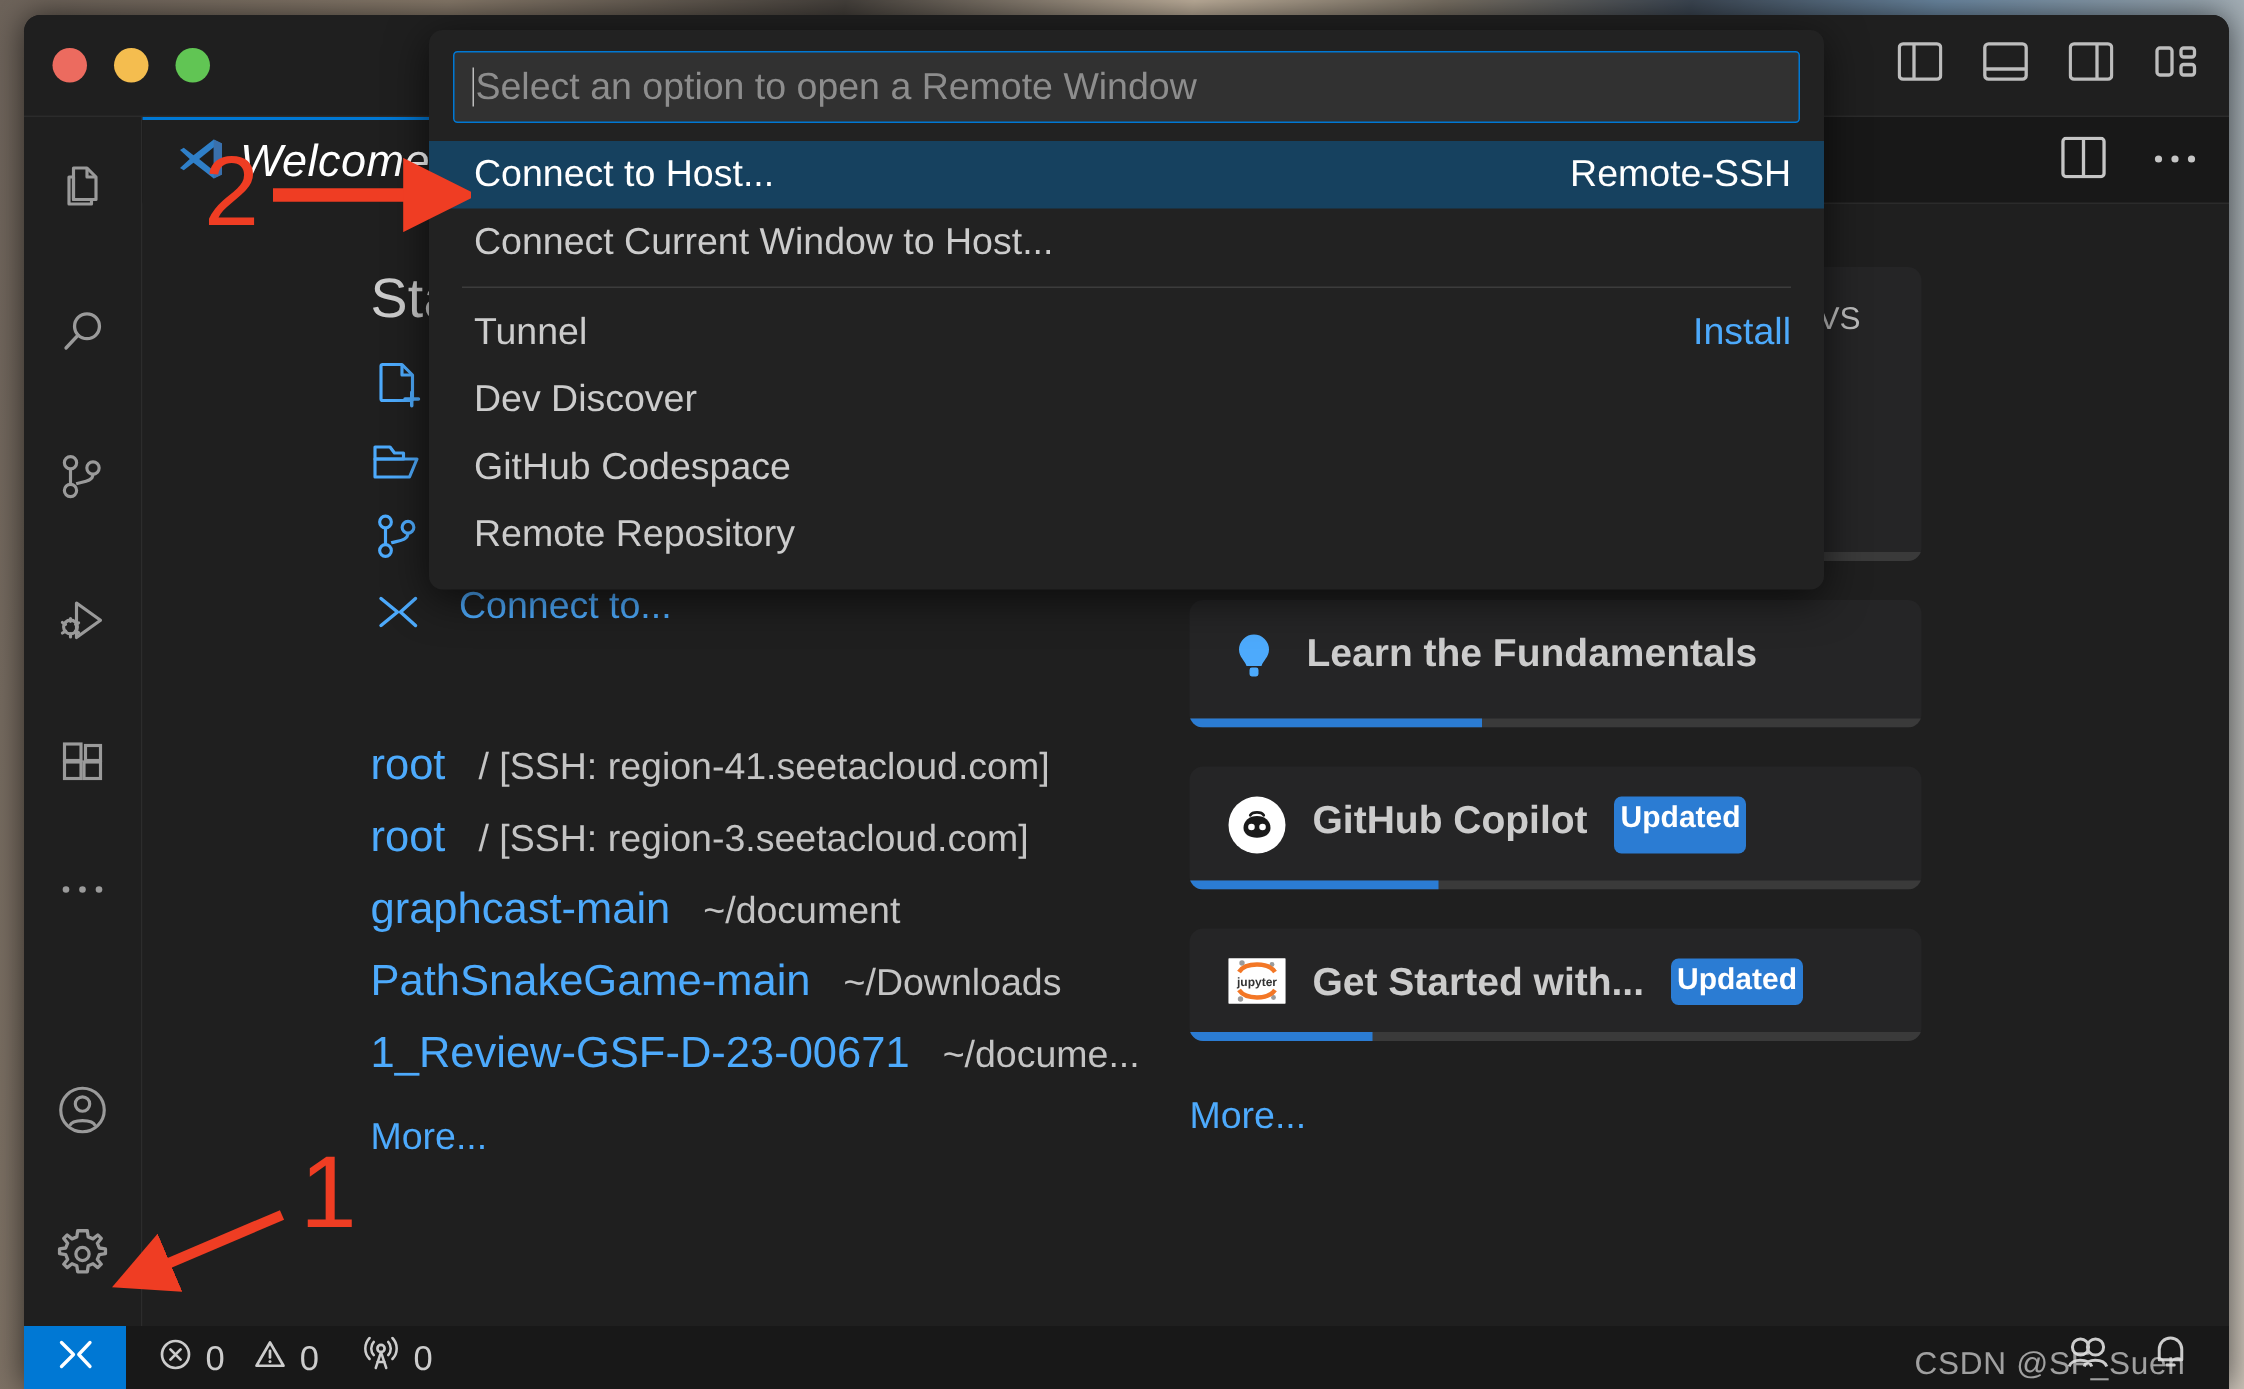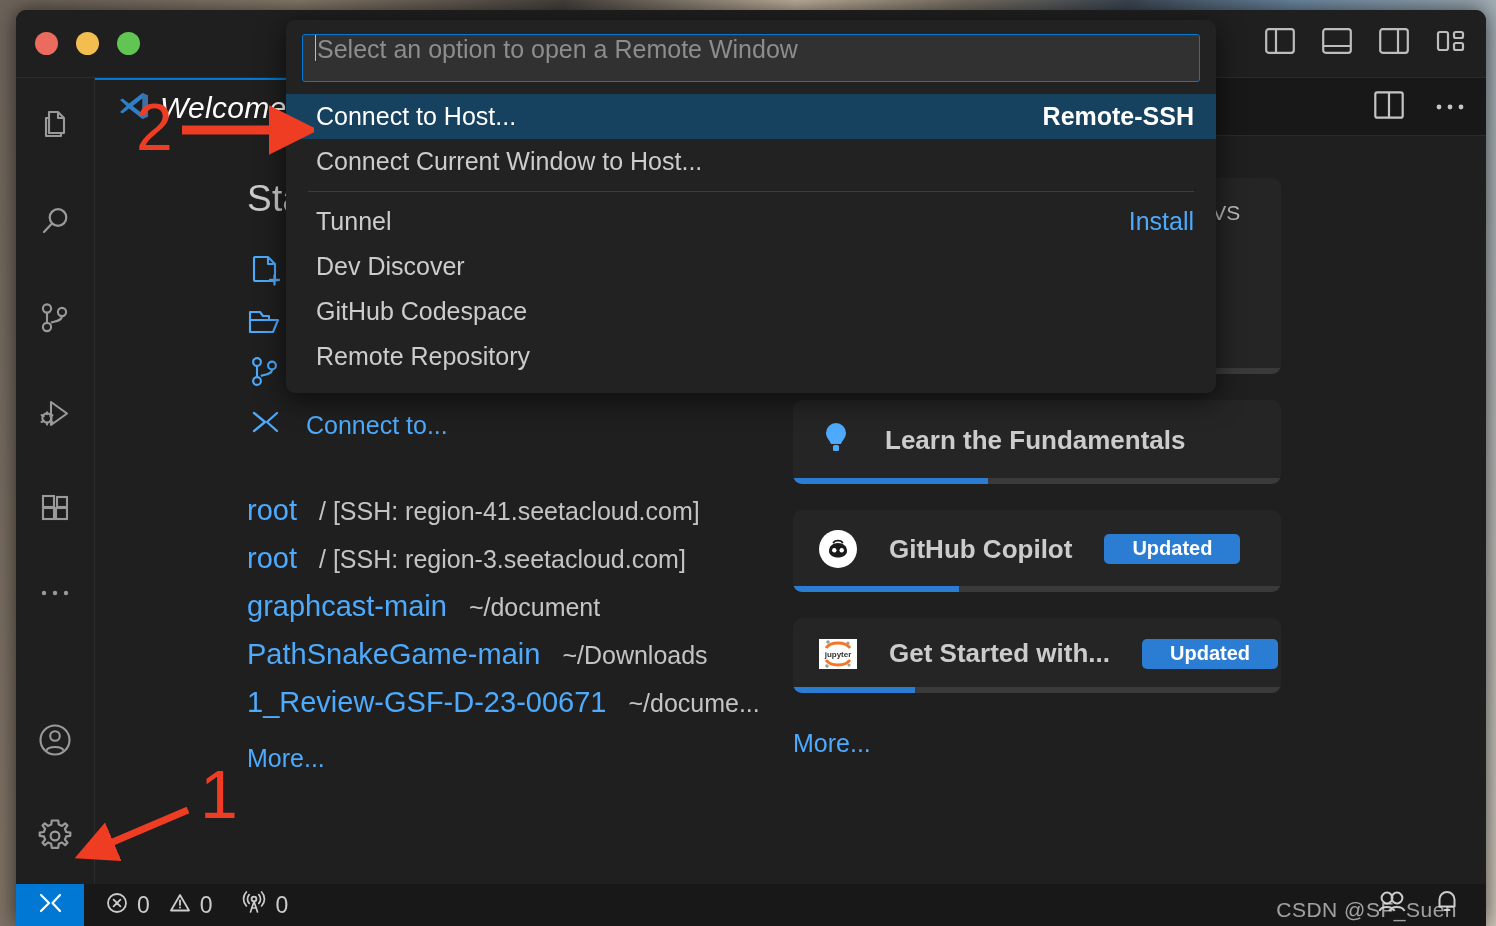--- a/index.html
+++ b/index.html
@@ -89,46 +89,46 @@
   .cols { display: flex; padding: 42px 0 0 0; }
   .col-left { width: 620px; padding-left: 152px; }
   .col-right { width: 560px; padding-left: 78px; }
 
   h2.section {
     font-size: 37px; color: #cccccc; font-weight: 400;
     margin-bottom: 20px; letter-spacing: .2px;
   }
   .start-list { margin-bottom: 54px; }
   .start-item {
-    display: flex; align-items: flex-end; gap: 23px;
+    display: flex; align-items: flex-start; gap: 23px;
     height: 50px;
   }
   .start-item .slabel { font-size: 25px; color: #4daafc; }
   .start-item svg { flex: 0 0 auto; display: block; }
 
   .recent-list { margin-top: 6px; }
   .recent-item { height: 48px; display: flex; align-items: baseline; gap: 22px; }
   .recent-item .rname { font-size: 29px; color: #4daafc; white-space: nowrap; }
   .recent-item .rpath { font-size: 25px; color: #c4c4c4; white-space: nowrap; }
   .more-link { font-size: 25px; color: #4daafc; margin-top: 10px; display: inline-block; }
 
   
   .card {
     position: relative;
     width: 488px; border-radius: 9px;
     background: #252526;
     margin-bottom: 26px;
     overflow: hidden;
   }
-  .card .card-body { display: flex; align-items: center; gap: 32px; padding: 20px 22px 24px 26px; }
+  .card .card-body { display: flex; gap: 18px; padding: 20px 22px 24px 26px; }
   .card .card-title { font-size: 26px; color: #cccccc; font-weight: bold; white-space: nowrap; }
   .card .card-desc { font-size: 21px; color: #bdbdbd; line-height: 1.45; }
   .card .badge {
     background: #2b7cd3; color: #ffffff; font-size: 20px; font-weight: bold;
-    border-radius: 5px; padding: 3px 28px 4px; white-space: nowrap;
+    border-radius: 5px; padding: 3px 4px 4px; white-space: nowrap;
   }
   .card .bar { position: absolute; left: 0; bottom: 0; height: 6px; width: 100%; background: #3a3a3a; }
   .card .bar > i { display: block; height: 6px; background: #2b7cd3; }
   .card.tall { height: 196px; }
   .card.tall .card-body { align-items: flex-start; flex-direction: column; gap: 10px; }
 
   .copilot-icon {
     width: 38px; height: 38px; border-radius: 50%; background: #ffffff;
     display: flex; align-items: center; justify-content: center; flex: 0 0 auto;
   }
@@ -150,36 +150,36 @@
     z-index: 40;
     padding: 14px 0 0 0;
     overflow: hidden;
   }
   #qp-input {
     margin: 0 16px 12px 16px;
     height: 48px;
     background: #313131;
     border: 1px solid #0078d4;
     border-radius: 3px;
-    display: flex; align-items: flex-start;
+    display: flex; align-items: center;
     padding-left: 12px;
   }
   #qp-input .caret {
     width: 1px; height: 26px; background: #bdbdbd; margin-right: 1px;
   }
   #qp-input .ph { font-size: 25px; color: #8d8d8d; }
   .qp-row {
     height: 45px; display: flex; align-items: center;
     padding: 0 22px 0 30px; justify-content: space-between;
   }
   .qp-row .qp-label { font-size: 25px; color: #cccccc; white-space: nowrap; }
   .qp-row .qp-right { font-size: 25px; color: #cccccc; }
   .qp-row.selected { background: #16415f; }
   .qp-row.selected .qp-label { color: #ffffff; }
-  .qp-row.selected .qp-right { color: #ffffff; font-weight: bold; }
+  .qp-row.selected .qp-right { color: #ffffff; }
   .qp-row .qp-right.install { color: #4daafc; }
   .qp-sep { height: 1px; background: #3c3c3c; margin: 7px 22px 7px 22px; }
 
   
   #statusbar {
     position: absolute; left: 0; right: 0; bottom: 0; height: 42px;
     background: #181818;
     display: flex; align-items: center;
   }
   #remote-indicator {

